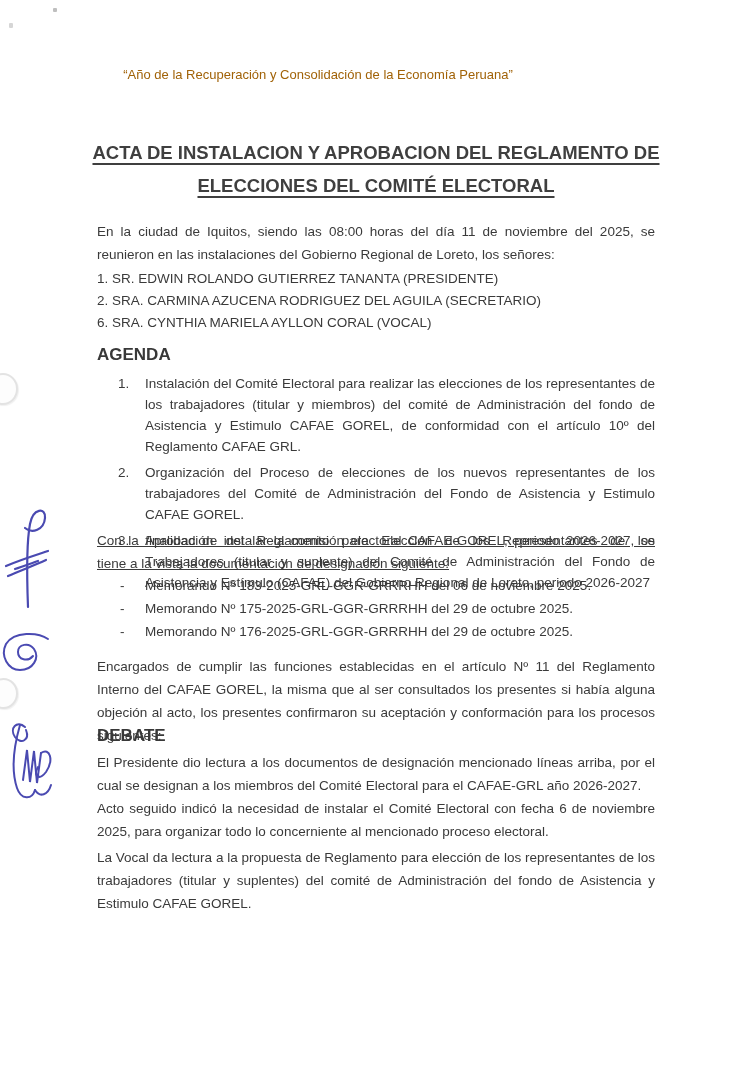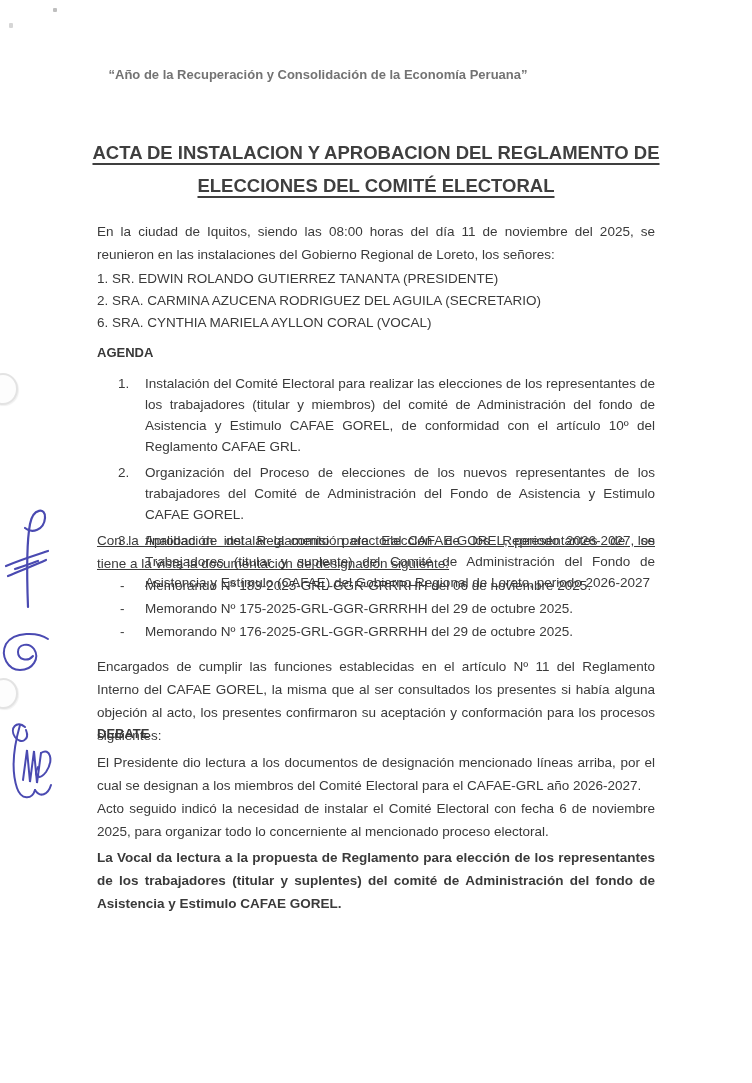--- a/index.html
+++ b/index.html
@@ -10,22 +10,21 @@
     color:#3a3a3a;
     position:relative;
     overflow:hidden;
   }
   .abs{position:absolute;}
   
   .quote{
     top:67px;left:0;width:636px;
     text-align:center;
     font-size:13px;
-    color:#737373;
-    font-weight:bold;
+    color:#a16207;
   }
   
   .doc-title{
     top:136px;left:56px;width:640px;
     text-align:center;
     font-weight:bold;
     font-size:18.5px;
     line-height:33px;
     color:#3f3f3f;
     text-decoration:underline;
@@ -35,21 +34,21 @@
   
   .block{left:97px;width:558px;font-size:13.5px;}
   .para{
     text-align:justify;
     line-height:23px;
     margin:0;
   }
   .plainlist{line-height:22px;}
   .heading{
     font-weight:bold;
-    font-size:13px;
+    font-size:17px;
     color:#383838;
   }
   .agenda-list{line-height:21px;}
   .agenda-item{display:flex;margin-bottom:5px;}
   .agenda-item .num{
     width:27px;
     margin-left:21px;
     flex:none;
   }
   .agenda-item .txt{
@@ -130,21 +129,21 @@
     <span>Memorando Nº 176-2025-GRL-GGR-GRRRHH del 29 de octubre 2025.</span>
   </div>
 </div>
 
 <p class="abs block para" style="top:655px;">Encargados de cumplir las funciones establecidas en el artículo Nº 11 del Reglamento Interno del CAFAE GOREL, la misma que al ser consultados los presentes si había alguna objeción al acto, los presentes confirmaron su aceptación y conformación para los procesos siguientes:</p>
 
 <div class="abs block heading" style="top:726px;">DEBATE</div>
 
 <p class="abs block para" style="top:751px;">El Presidente dio lectura a los documentos de designación mencionado líneas arriba, por el cual se designan a los miembros del Comité Electoral para el CAFAE-GRL año 2026-2027.</p>
 <p class="abs block para" style="top:797px;">Acto seguido indicó la necesidad de instalar el Comité Electoral con fecha 6 de noviembre 2025, para organizar todo lo concerniente al mencionado proceso electoral.</p>
-<p class="abs block para" style="top:846px;font-weight:bold;">La Vocal da lectura a la propuesta de Reglamento para elección de los representantes de los trabajadores (titular y suplentes) del comité de Administración del fondo de Asistencia y Estimulo CAFAE GOREL.</p>
+<p class="abs block para" style="top:846px;">La Vocal da lectura a la propuesta de Reglamento para elección de los representantes de los trabajadores (titular y suplentes) del comité de Administración del fondo de Asistencia y Estimulo CAFAE GOREL.</p>
 
 <svg class="abs sig" style="left:2px;top:503px;" width="50" height="110" viewBox="0 0 50 110">
   <g fill="none" stroke="#3b3bab" stroke-width="2.2" stroke-linecap="round" opacity="0.92">
     <path d="M26,104 C25,78 24,42 28,21 C31,5 44,4 43,15 C42,27 30,31 23,25"></path>
     <path d="M4,63 C18,57 34,52 46,48"></path>
     <path d="M6,73 C20,67 33,62 44,57"></path>
     <path d="M13,66 C22,63 30,60 36,58"></path>
   </g>
 </svg>
 

